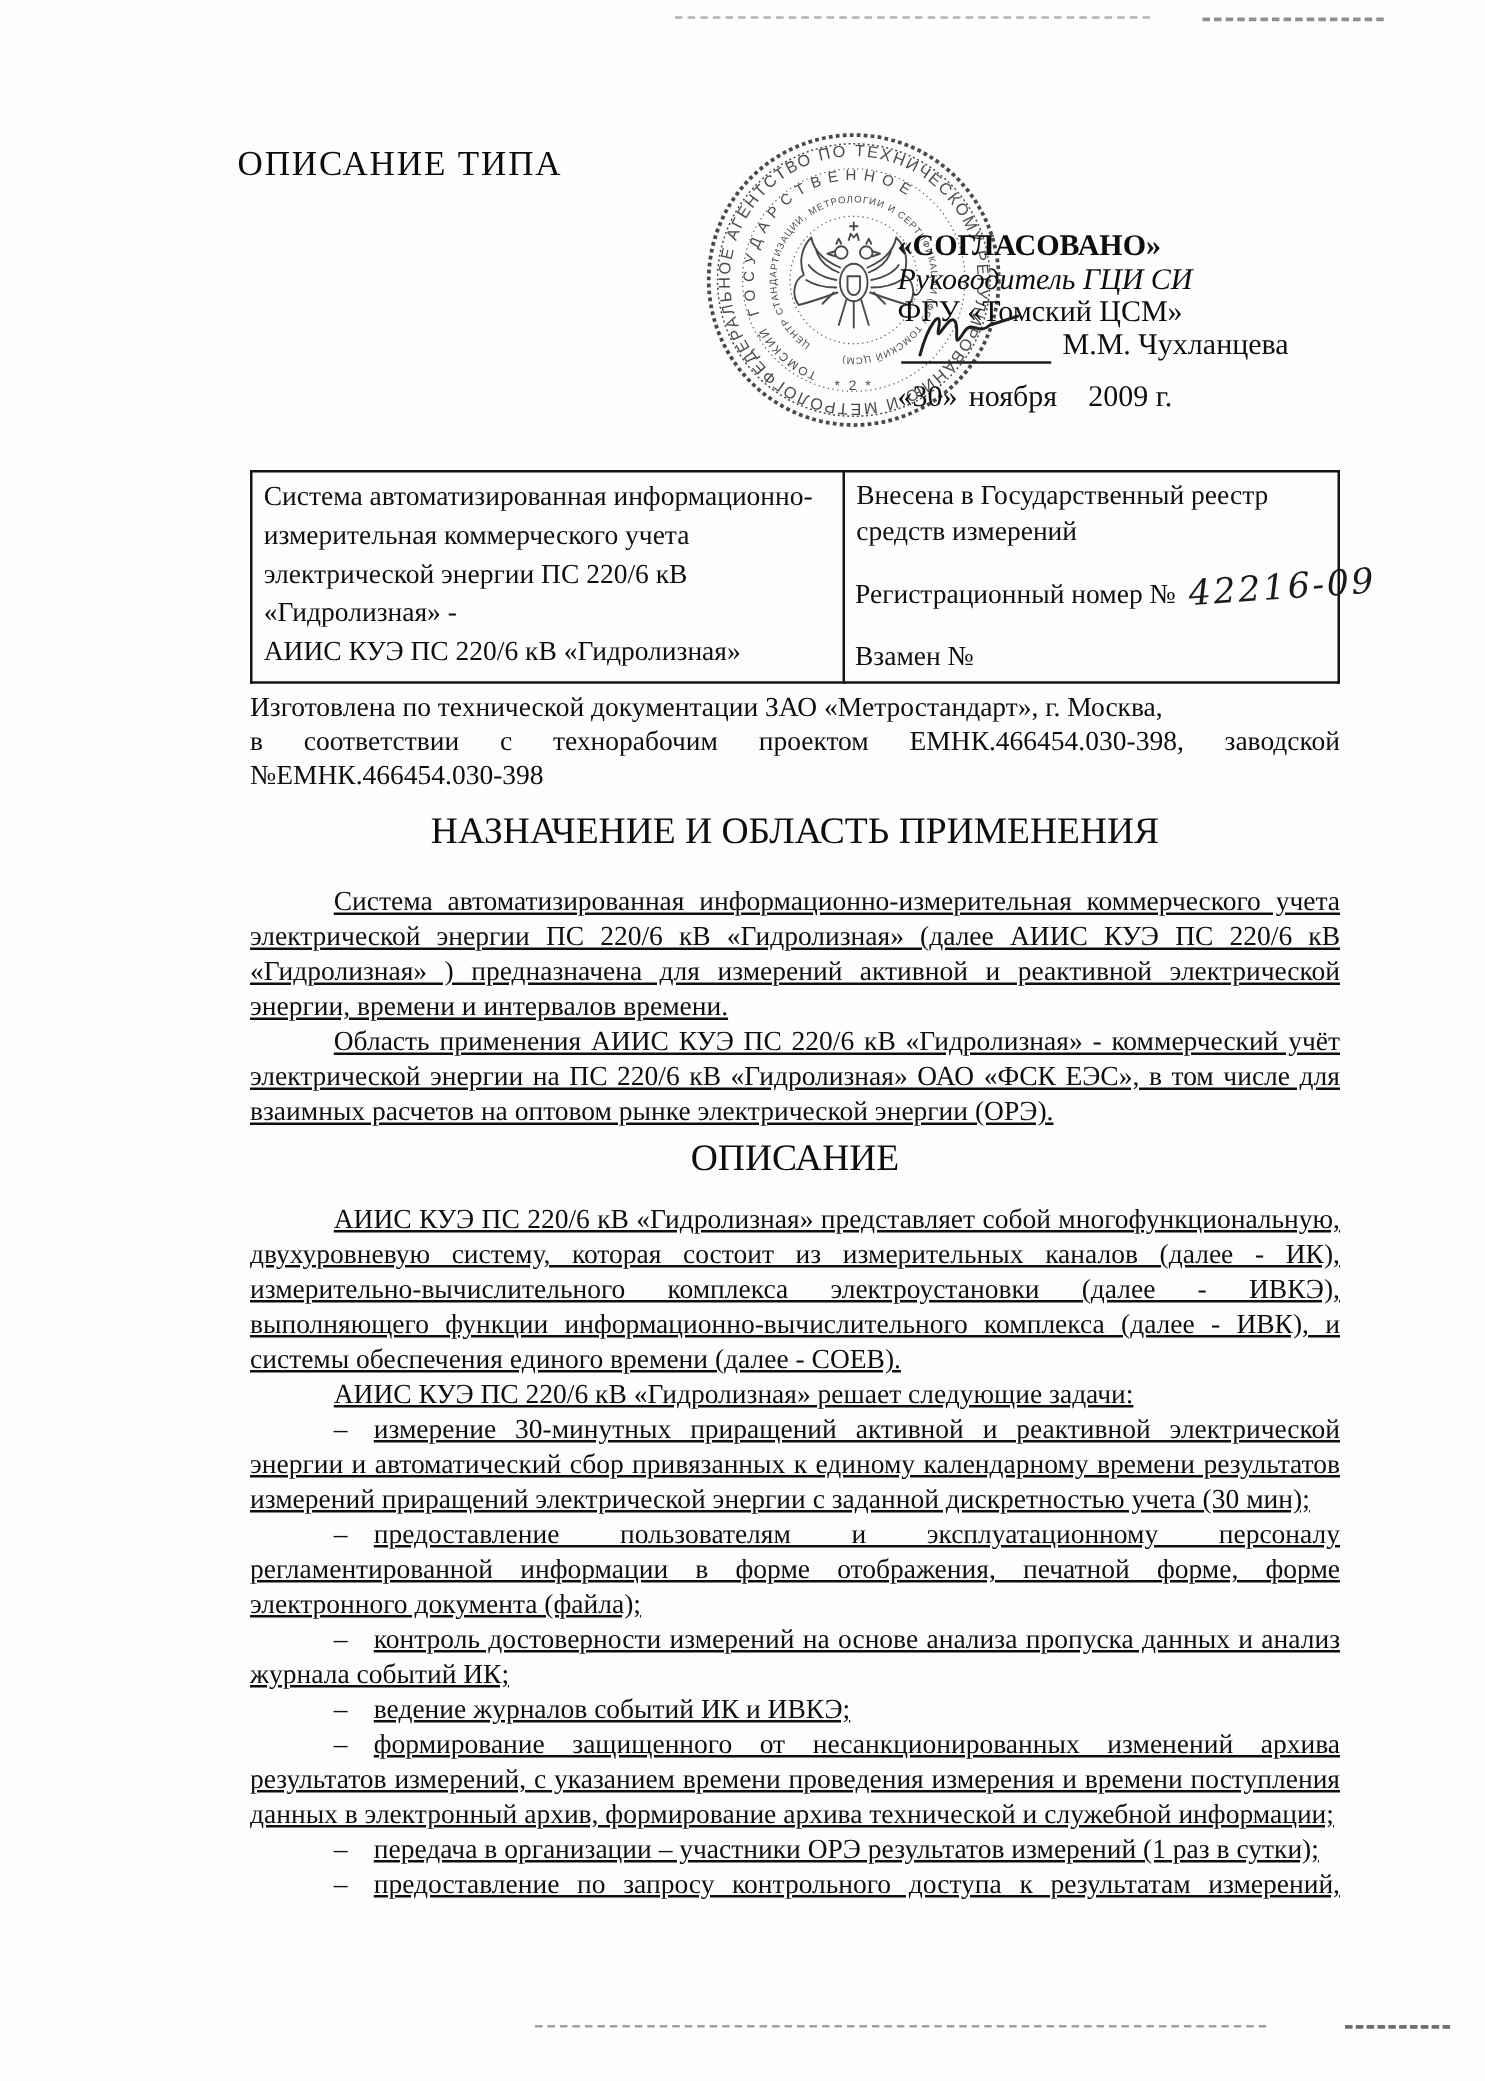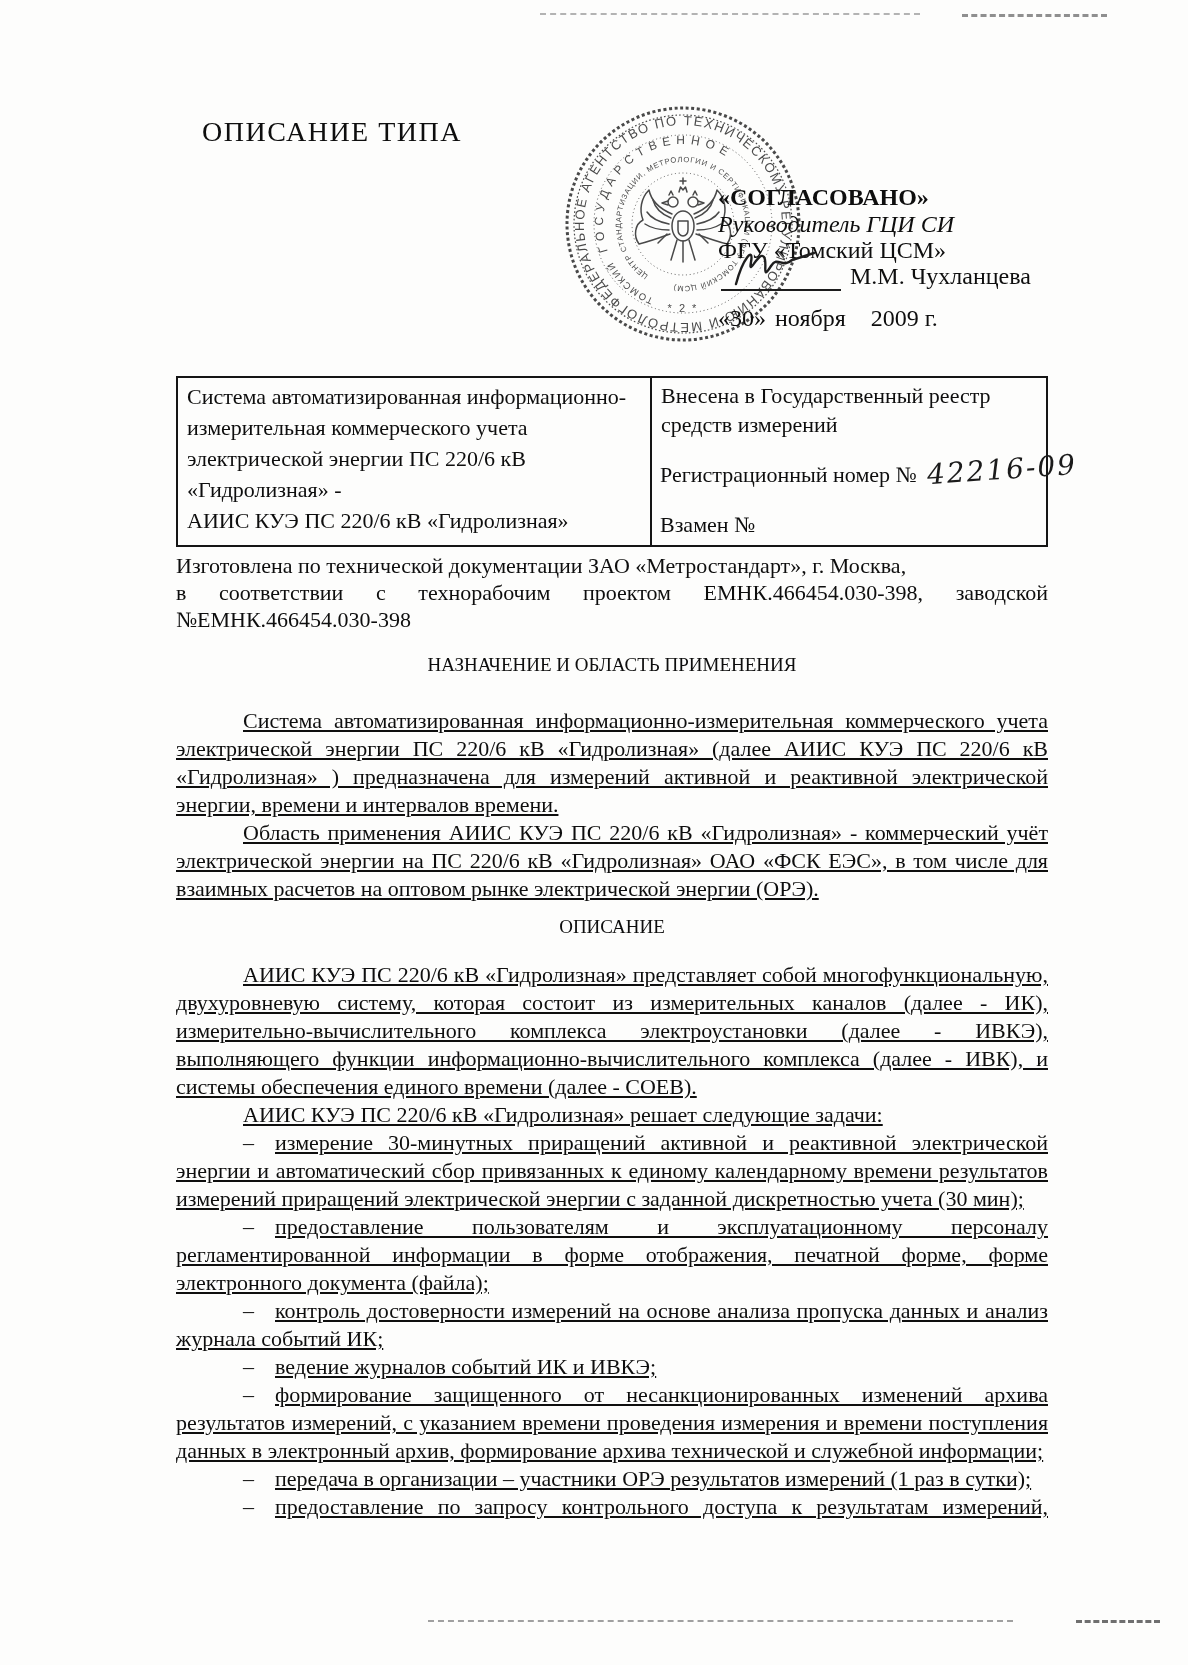--- a/index.html
+++ b/index.html
@@ -9,21 +9,21 @@
     font-family:"Liberation Serif","DejaVu Serif",serif;color:#0e0e0e;
   }
   
   .artifact{position:absolute;height:0;}
   .art-top-1{left:540px;top:13px;width:380px;border-top:2px dashed #b3b3b3;}
   .art-top-2{left:962px;top:14px;width:145px;border-top:3px dashed #8f8f8f;}
   .art-bot-1{left:428px;top:1620px;width:585px;border-top:2px dashed #a0a0a0;}
   .art-bot-2{left:1076px;top:1620px;width:84px;border-top:3px dashed #6f6f6f;}
 
   .doc-title{
-    position:absolute;left:202px;top:116px;margin:0;
+    position:absolute;left:190px;top:116px;margin:0;
     font-size:28px;font-weight:400;letter-spacing:1.5px;white-space:nowrap;
   }
 
   
   .stamp{position:absolute;left:563px;top:104px;width:240px;height:240px;opacity:.92;}
   .stamp text{font-family:"Liberation Sans","DejaVu Sans",sans-serif;fill:#3a3a3a;}
 
   
   .approval{
     position:absolute;left:718px;top:184px;width:350px;height:145px;
@@ -35,41 +35,41 @@
   .a-org{top:53px;}
   .a-name{position:absolute;left:132px;top:79px;white-space:nowrap;}
   .sig-line{position:absolute;left:3px;top:78px;width:120px;height:27px;border-bottom:2px solid #1c1c1c;}
   .sig-scribble{position:absolute;left:14px;top:60px;width:86px;height:46px;overflow:visible;}
   .a-date{top:121px;}
   .a-date .m{margin-left:9px;}
   .a-date .y{margin-left:25px;}
 
   
   .doc{
-    position:absolute;left:176px;top:376px;width:872px;
+    position:absolute;left:200px;top:376px;width:872px;
     font-size:22px;line-height:28px;text-align:justify;
   }
   table.reg{border-collapse:collapse;width:872px;height:171px;table-layout:fixed;}
   table.reg td{
     border:2.5px solid #151515;vertical-align:top;
     font-size:22px;padding:3px 8px 3px 9px;
   }
   td.cell-left{width:455px;white-space:pre-line;line-height:31px;text-align:left;}
   td.cell-right{position:relative;line-height:29px;text-align:left;}
   .rc-reg{position:absolute;left:8px;top:80px;white-space:nowrap;}
   .rc-replace{position:absolute;left:8px;top:132px;}
   .handwritten{
     display:inline-block;font-family:"DejaVu Serif",serif;font-style:italic;
     font-size:28px;letter-spacing:2px;color:#1b1b1b;
     transform:rotate(-4deg) translateY(-3px);margin-left:10px;
   }
   .made{margin-top:5px;line-height:27px;text-align:left;}
   .stretch{text-align:justify;text-align-last:justify;}
 
-  h2{font-size:19px;font-weight:400;text-align:center;line-height:28px;margin:18px 0 28px;}
+  h2{font-size:30px;font-weight:400;text-align:center;line-height:28px;margin:18px 0 28px;}
   h2.desc-h{margin:10px 0 20px;}
   p{margin:0;text-decoration:underline;}
   p.ind{text-indent:67px;}
   p.li{text-indent:67px;}
   p.li .dash{display:inline-block;width:32px;text-indent:0;}
 </style>
 </head>
 <body>
 
 <div class="page">

